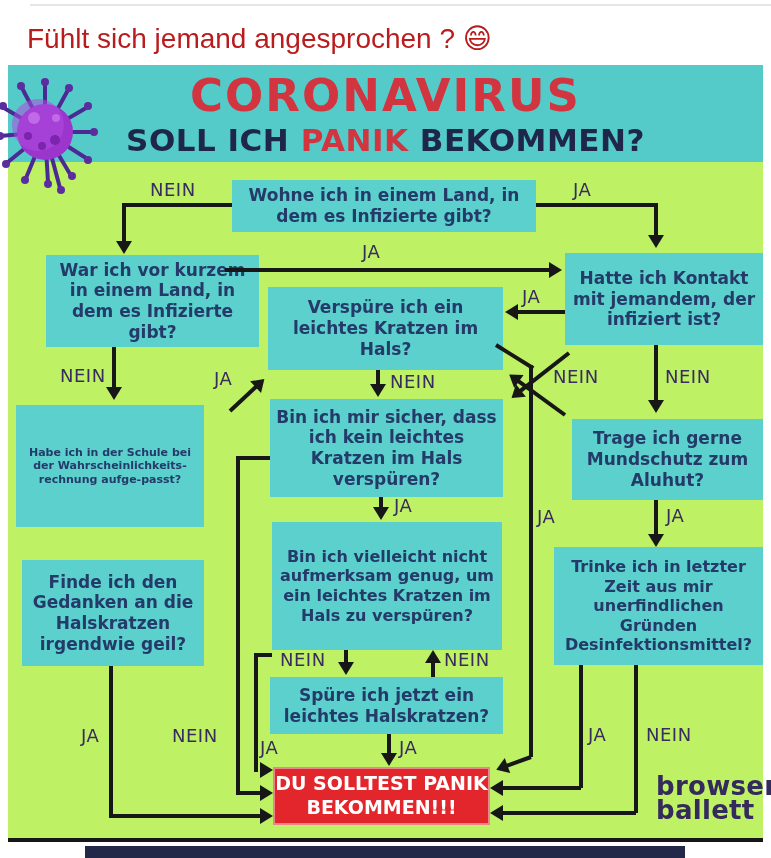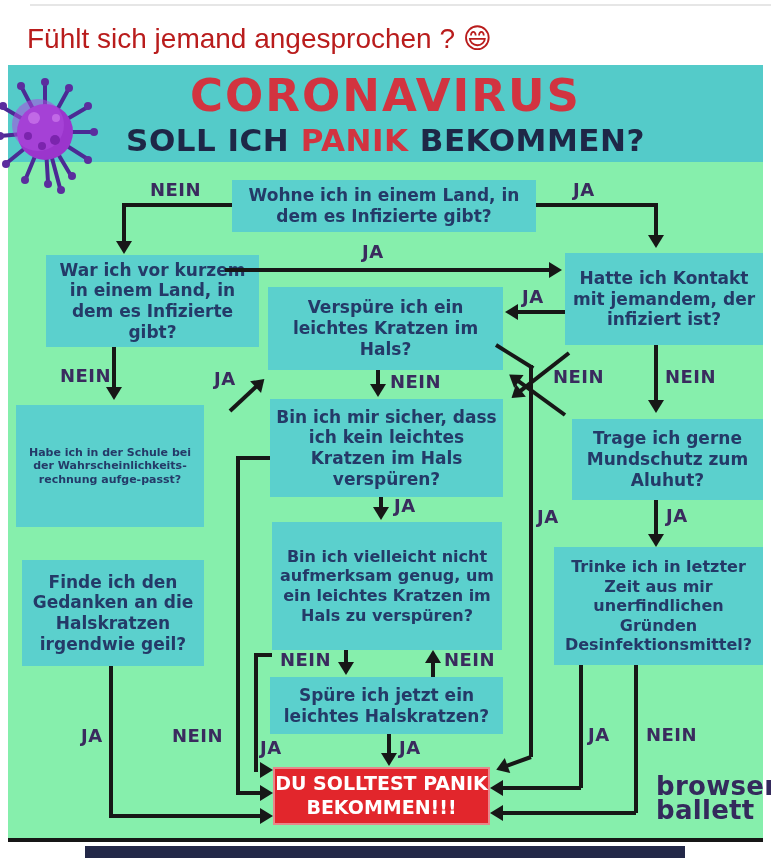--- a/index.html
+++ b/index.html
@@ -9,21 +9,21 @@
   }
   .top-divider{position:absolute;left:30px;top:4px;width:741px;height:2px;background:#e6e6e6;}
   .post-message{
     position:absolute;left:27px;top:22px;width:720px;
     font-size:28px;color:#b91c1c;font-weight:400;
     font-family:"Liberation Sans","DejaVu Sans",sans-serif;
   }
   
   .info{
     position:absolute;left:8px;top:65px;width:755px;height:773px;
-    background:#86efac;border-bottom:4px solid #161616;overflow:visible;
+    background:#bef264;border-bottom:4px solid #161616;overflow:visible;
   }
   .band{position:absolute;left:0;top:0;width:755px;height:97px;background:#54cbc9;}
   .title{
     position:absolute;left:0;top:4px;width:755px;text-align:center;
     font-size:45px;font-weight:800;letter-spacing:2px;color:#d23440;
   }
   .subtitle{
     position:absolute;left:0;top:57px;width:755px;text-align:center;
     font-size:31px;font-weight:800;letter-spacing:0.5px;color:#1e2747;
   }
@@ -58,21 +58,21 @@
   .dline{position:absolute;height:4px;background:#171717;transform-origin:left center;}
   .dline:not(.noarrow)::after{
     content:"";position:absolute;right:-11px;top:-6px;width:0;height:0;
     border-left:12px solid #171717;border-top:8px solid transparent;border-bottom:8px solid transparent;
   }
   .ah{position:absolute;width:0;height:0;}
   .ah.down{border-left:8px solid transparent;border-right:8px solid transparent;border-top:13px solid #171717;}
   .ah.up{border-left:8px solid transparent;border-right:8px solid transparent;border-bottom:13px solid #171717;}
   .ah.right{border-top:8px solid transparent;border-bottom:8px solid transparent;border-left:13px solid #171717;}
   .ah.left{border-top:8px solid transparent;border-bottom:8px solid transparent;border-right:13px solid #171717;}
-  .lbl{position:absolute;font-weight:700;font-size:18px;color:#3a2b5e;letter-spacing:0.5px;white-space:nowrap;}
+  .lbl{position:absolute;font-weight:400;font-size:18px;color:#3a2b5e;letter-spacing:0.5px;white-space:nowrap;}
   .credit{
     position:absolute;left:648px;top:710px;font-size:26px;font-weight:800;
     color:#342a5c;line-height:0.92;letter-spacing:0.3px;
   }
   .bottom-bar{position:absolute;left:85px;top:846px;width:600px;height:12px;background:#232848;}
 </style>
 </head>
 <body>
 
 <div class="top-divider"></div>

